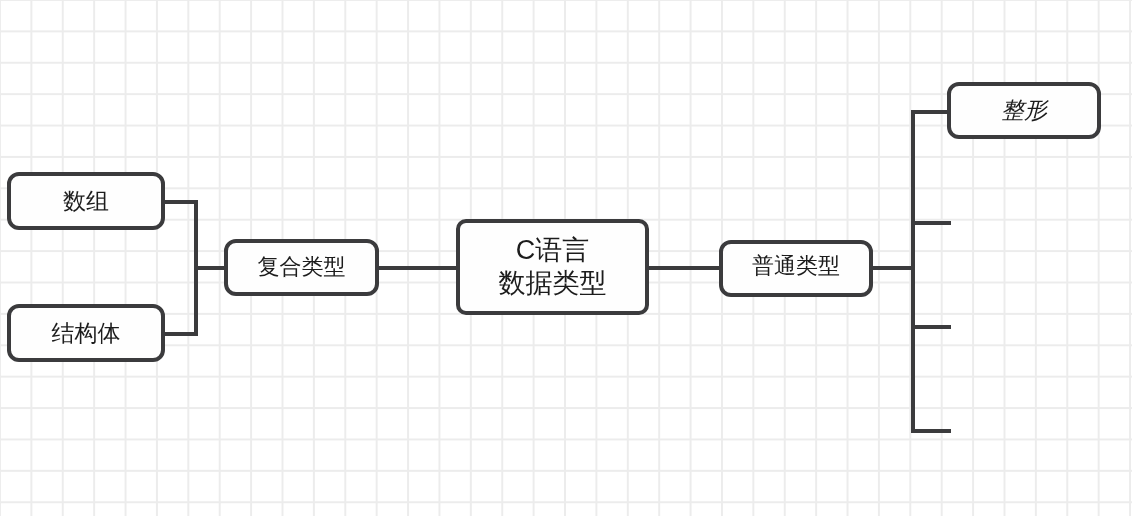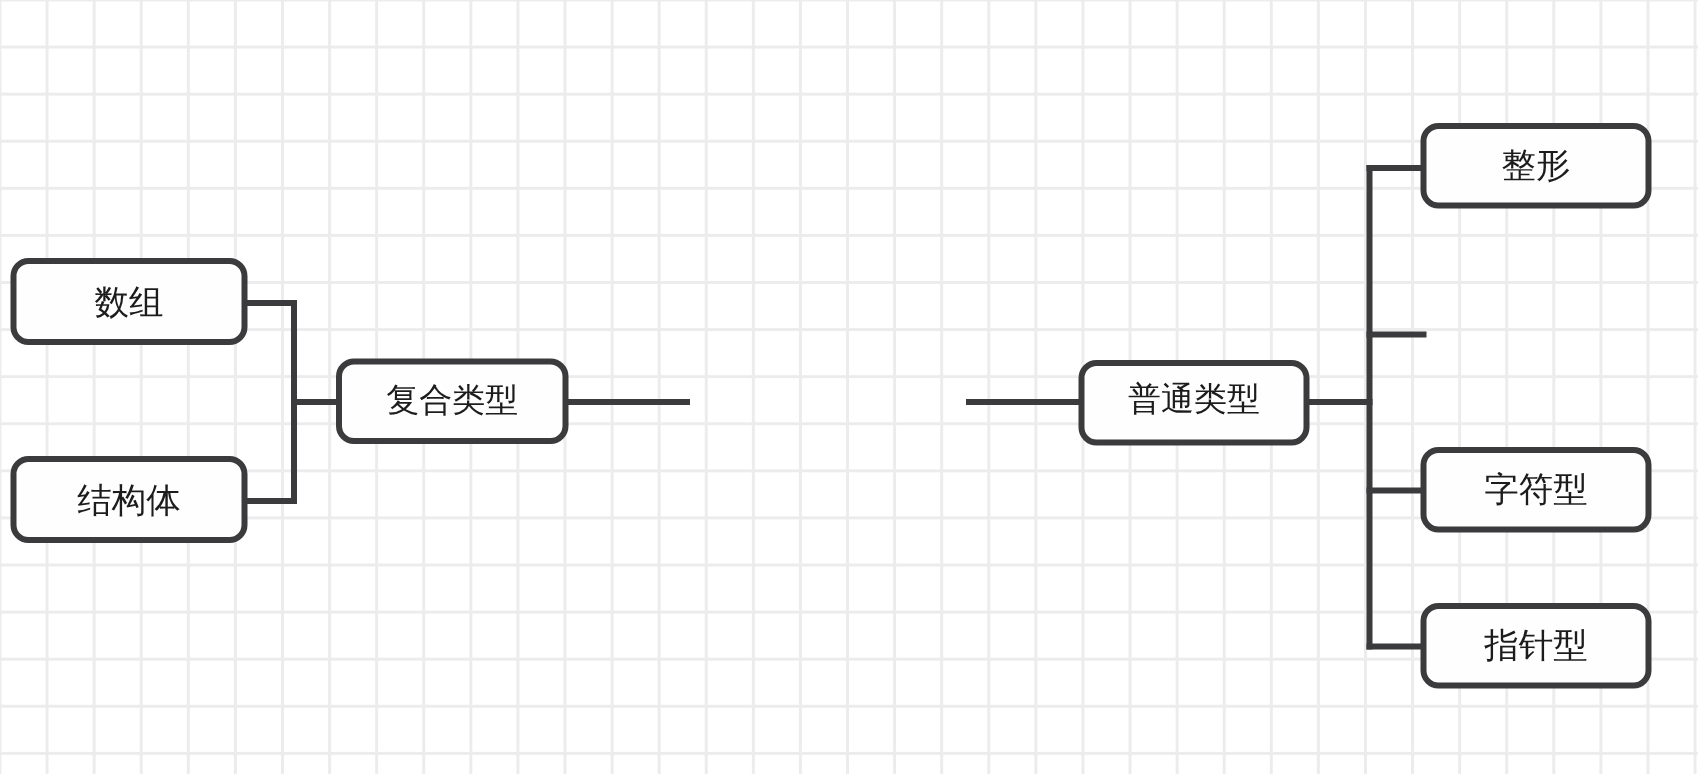--- a/index.html
+++ b/index.html
@@ -71,31 +71,29 @@
   </div>
 
   <div class="node leaf" style="left:7px; top:304px; width:158px; height:58px;">
     <span>结构体</span>
   </div>
 
   <div class="node mid" style="left:224px; top:239px; width:155px; height:57px;">
     <span>复合类型</span>
   </div>
 
+  <div class="node root" style="left:456px; top:219px; width:193px; height:96px;">
+    <span>C语言
+数据类型</span>
+  </div>
 
   <div class="node mid" style="left:719px; top:240px; width:154px; height:57px;font-family:Liberation Mono, monospace;">
     <span>普通类型</span>
   </div>
 
-  <div class="node leaf" style="left:947px; top:82px; width:154px; height:57px;">
+  <div class="node leaf" style="left:947px; top:82px; width:154px; height:57px;font-style:italic;">
     <span>整形</span>
   </div>
 
 
-  <div class="node leaf" style="left:947px; top:298px; width:154px; height:57px;">
-    <span>字符型</span>
-  </div>
 
-  <div class="node leaf" style="left:947px; top:402px; width:154px; height:57px;">
-    <span>指针型</span>
-  </div>
 
 </div>
 
 </body></html>

